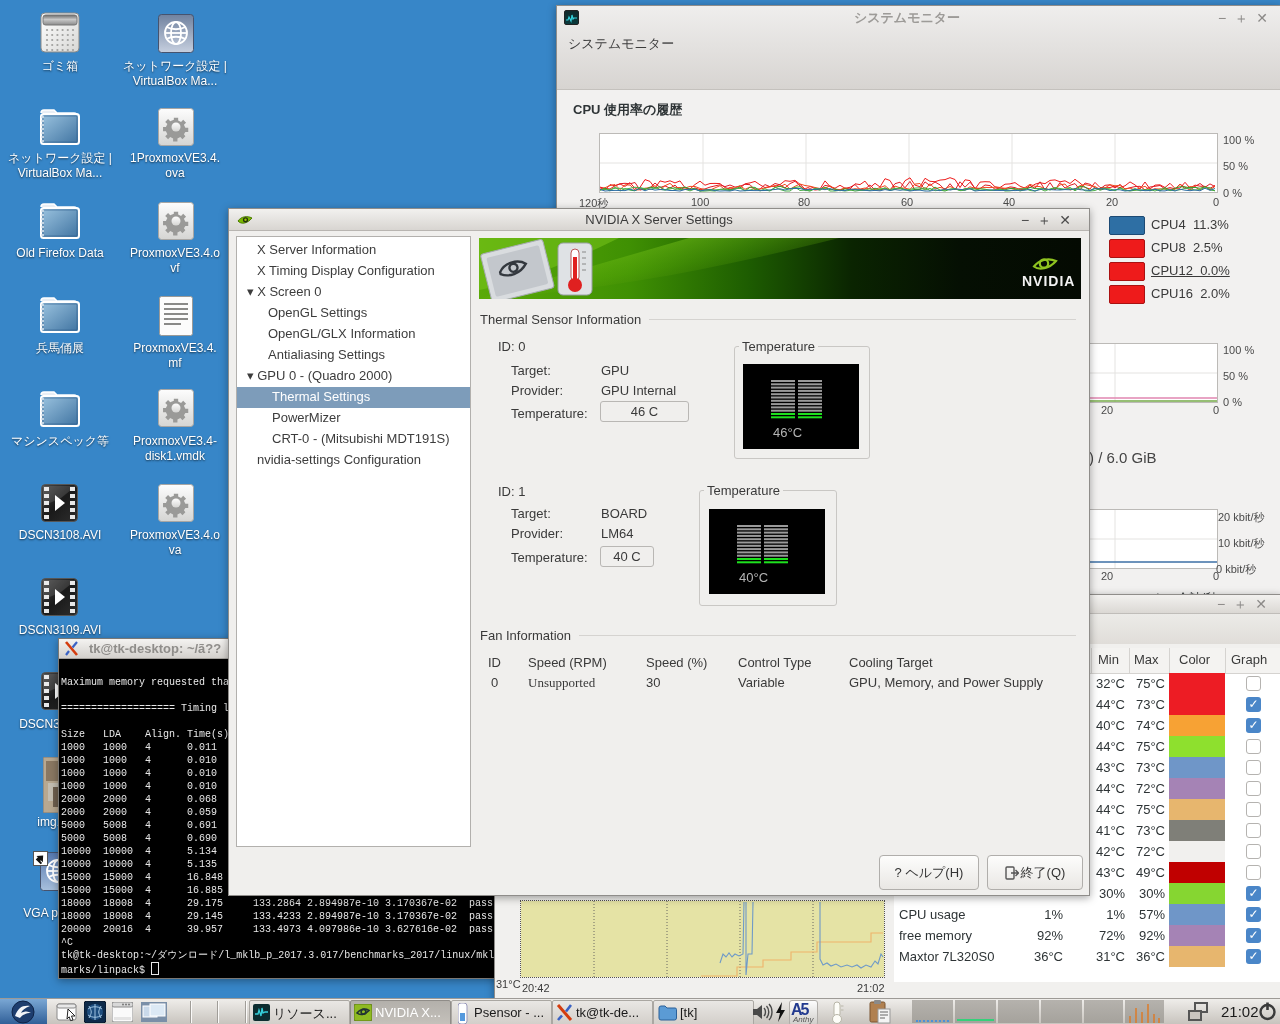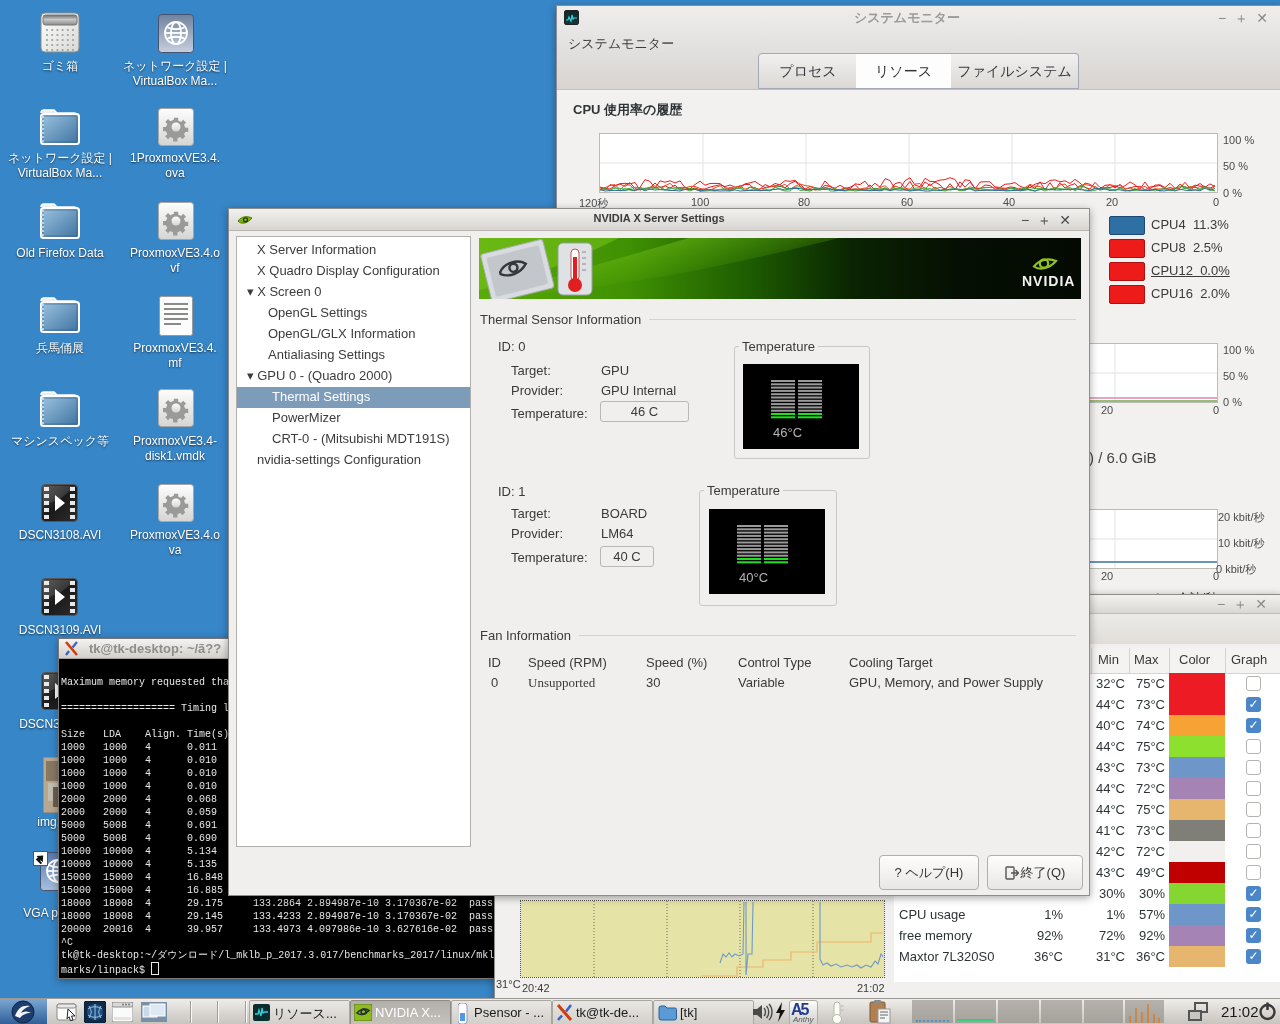--- a/index.html
+++ b/index.html
@@ -364,28 +364,20 @@
   <div class="abs" style="left:0;top:0;width:723px;height:83px;background:linear-gradient(#efeeed,#d7d4d1);border-bottom:1px solid #c4c1bd;"></div>
   <div class="abs" style="left:7px;top:4px;width:13px;height:13px;border-radius:2px;background:linear-gradient(#11292b,#0a3a3d);border:1px solid #222;">
     <svg width="13" height="13" viewBox="0 0 13 13">
         <polyline points="1,8 3,8 4,5 6,9 7,3 8,7 9,6 12,6" fill="none" stroke="#35d0da" stroke-width="1.2"></polyline>
       </svg>
   </div>
   <div class="abs" style="left:0;top:3px;width:700px;text-align:center;font-size:13px;font-weight:bold;color:#9d9b98;">システムモニター</div>
   <div class="abs" style="right:4px;top:4px;font-size:14px;color:#8b8987;letter-spacing:8px;white-space:nowrap;">−＋✕</div>
   <div class="abs" style="left:11px;top:29px;font-size:13px;color:#3c3c3c;">システムモニター</div>
 
-  <div class="abs" style="left:201px;top:47px;width:320px;height:35px;">
-    <div class="abs" style="left:0;top:0;width:98px;height:34px;background:linear-gradient(#f2f1f0,#dbd8d5);border:1px solid #a4a7b5;border-radius:4px 0 0 0;
-      text-align:center;line-height:34px;font-size:14px;color:#35393b;">プロセス</div>
-    <div class="abs" style="left:98px;top:0;width:95px;height:34px;background:#fdfdfd;border:1px solid #a4a7b5;border-left:none;
-      text-align:center;line-height:34px;font-size:14px;color:#2e3235;">リソース</div>
-    <div class="abs" style="left:193px;top:0;width:127px;height:34px;background:linear-gradient(#f2f1f0,#dbd8d5);border:1px solid #a4a7b5;border-left:none;border-radius:0 4px 0 0;
-      text-align:center;line-height:34px;font-size:14px;color:#35393b;">ファイルシステム</div>
-  </div>
 
   <div class="abs" style="left:16px;top:95px;font-size:13px;font-weight:bold;color:#2e3436;">CPU 使用率の履歴</div>
 
   <div class="abs" style="left:42px;top:127px;width:617px;height:58px;background:#fff;border:1px solid #bcbab7;">
     <svg width="617" height="58" viewBox="0 0 617 58">
       <line x1="103" y1="0" x2="103" y2="58" stroke="#e4e3e1"></line>
         <line x1="206" y1="0" x2="206" y2="58" stroke="#e4e3e1"></line>
       <line x1="309" y1="0" x2="309" y2="58" stroke="#e4e3e1"></line>
         <line x1="412" y1="0" x2="412" y2="58" stroke="#e4e3e1"></line>
       <line x1="515" y1="0" x2="515" y2="58" stroke="#e4e3e1"></line>
@@ -626,26 +618,26 @@
 <div id="nvidia" class="win" style="left:228px;top:208px;width:860px;height:686px;z-index:5;background:#f0efed;">
 
   <div class="tb" style="height:21px;background:linear-gradient(#f2f1ef,#d8d5d1);"></div>
   <div class="abs" style="left:8px;top:4px;width:15px;height:13px;">
     <svg width="16" height="13" viewBox="0 0 16 13">
         <path d="M1,7 C4,2.5 10,1.5 15,4 C10,10 4,10.5 1,7 Z" fill="#7ab800" stroke="#4a7a00"></path>
         <circle cx="8.5" cy="5.8" r="2.6" fill="#26300f"></circle>
         <circle cx="8.5" cy="5.8" r="1.2" fill="#9c0"></circle>
       </svg>
   </div>
-  <div class="abs" style="left:0;top:3px;width:860px;text-align:center;font-size:11px;font-weight:bold;color:#3b3b3b;">NVIDIA X Server Settings</div>
+  <div class="abs" style="left:0;top:3px;width:860px;text-align:center;font-size:13px;font-weight:normal;color:#3b3b3b;">NVIDIA X Server Settings</div>
   <div class="abs" style="right:10px;top:3px;font-size:14px;color:#4a4a4a;letter-spacing:8px;white-space:nowrap;">−＋✕</div>
 
   <div class="tree" style="left:7px;top:27px;width:233px;height:609px;">
     <div class="ti" style="left:20px;top:5px;">X Server Information</div>
-    <div class="ti" style="left:20px;top:26px;">X Quadro Display Configuration</div>
+    <div class="ti" style="left:20px;top:26px;">X Timing Display Configuration</div>
     <div class="ti" style="left:10px;top:47px;">▾&nbsp;X Screen 0</div>
     <div class="ti" style="left:31px;top:68px;">OpenGL Settings</div>
     <div class="ti" style="left:31px;top:89px;">OpenGL/GLX Information</div>
     <div class="ti" style="left:31px;top:110px;">Antialiasing Settings</div>
     <div class="ti" style="left:10px;top:131px;">▾&nbsp;GPU 0 - (Quadro 2000)</div>
     <div class="abs" style="left:0;top:150px;width:233px;height:21px;background:#7d9cba;"></div>
     <div class="ti" style="left:35px;top:152px;color:#fff;">Thermal Settings</div>
     <div class="ti" style="left:35px;top:173px;">PowerMizer</div>
     <div class="ti" style="left:35px;top:194px;">CRT-0 - (Mitsubishi MDT191S)</div>
     <div class="ti" style="left:20px;top:215px;">nvidia-settings Configuration</div>

